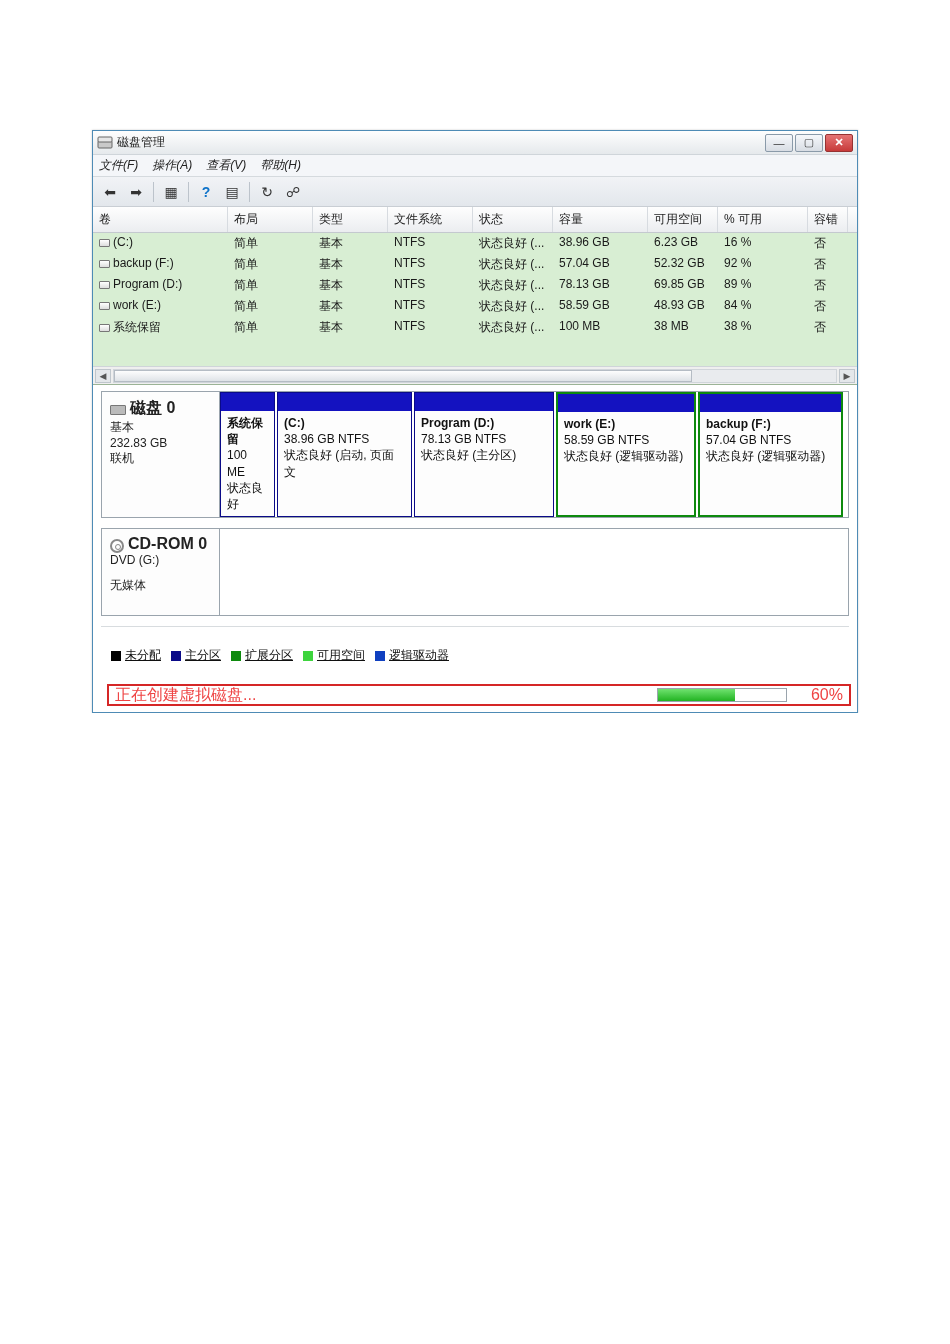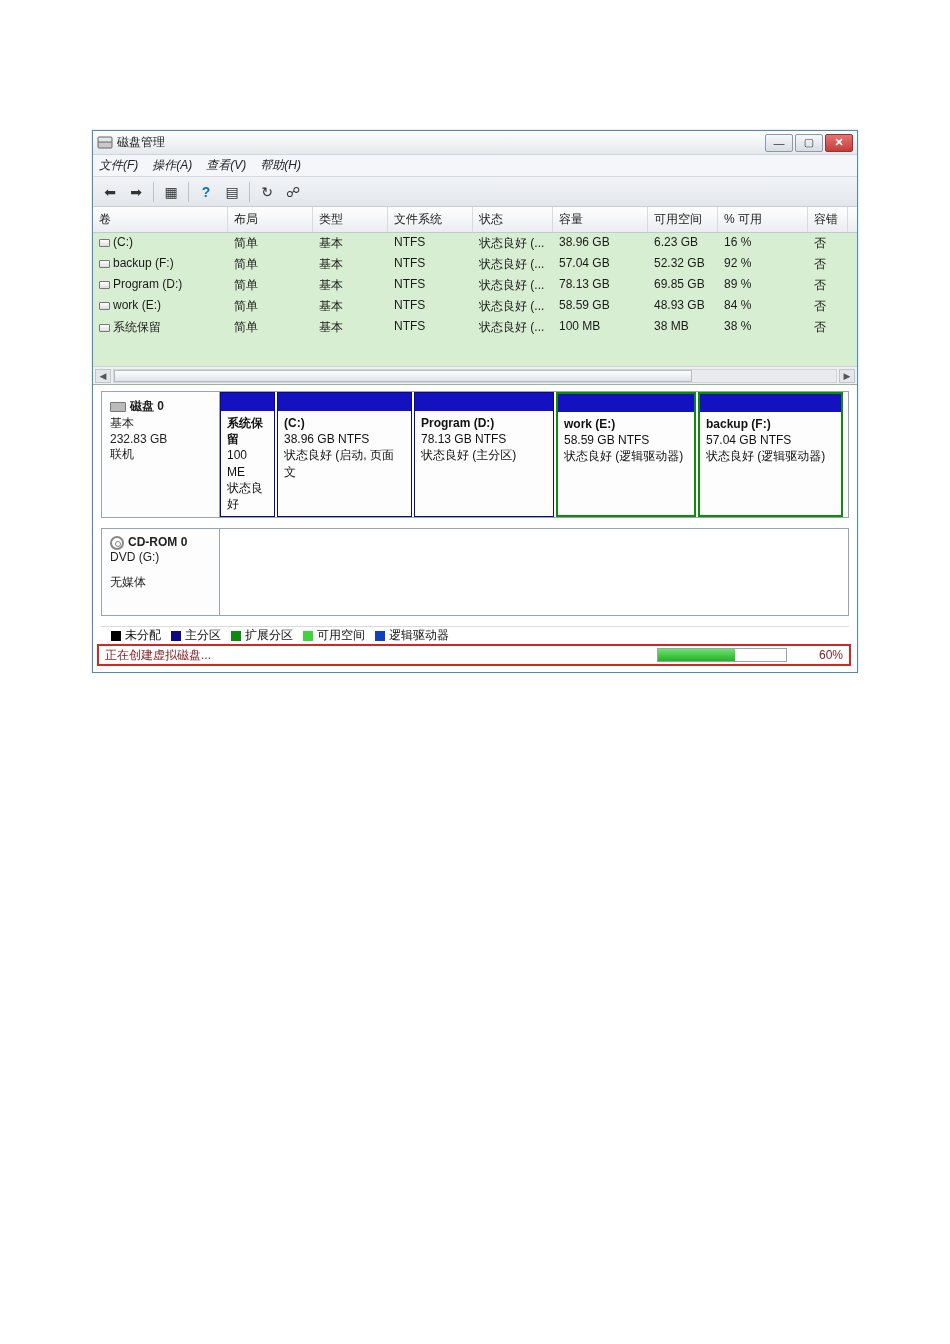--- a/index.html
+++ b/index.html
@@ -95,53 +95,53 @@
   .harrow { width:16px; height:14px; background:#e4e7ea; border:1px solid #bfc6cc; display:flex; align-items:center; justify-content:center; font-size:9px; color:#555;}
   .htrack { flex:1; height:14px; background:#e9ebee; border:1px solid #d0d5da; position:relative; margin:0 2px;}
   .hthumb { position:absolute; left:0; width:80%; top:0; bottom:0; background:linear-gradient(#fdfdfd,#dfe3e7); border:1px solid #b5bcc4;}
 
   .graphical {
     padding: 6px 8px 0 8px;
     background:#fff;
   }
   .disk-block { border:1px solid #9aa4ad; margin-bottom: 10px; display:flex; min-height:96px; }
   .disk-side { width:118px; border-right:1px solid #9aa4ad; padding:6px 8px; background:#fdfdfd; font-size:12px; color:#222;}
-  .disk-side b { font-size:12px;margin-top:23px; }
+  .disk-side b { font-size:16px;margin-top:23px; }
   .disk-icon { display:inline-block; width:16px; height:10px; background:#bbb; border:1px solid #777; border-radius:1px; margin-right:4px; vertical-align:middle;}
   .cd-icon { display:inline-block; width:14px;height:14px;border:2px solid #888; border-radius:50%; margin-right:4px; vertical-align:middle; position:relative;}
   .cd-icon:after{content:"";position:absolute;left:3px;top:3px;width:4px;height:4px;border:1px solid #888;border-radius:50%;}
   .disk-parts { flex:1; display:flex; gap:2px; padding:0; }
   .part {
     border:1px solid #0a0a88;
     display:flex; flex-direction:column;
     font-size:12px;
     overflow:hidden;
   }
   .part .phdr { height:18px; background:#1412c0; }
   .part .pbody { padding:4px 6px; flex:1; background:#fdfdfd; color:#111; line-height:1.35;}
   .part.extended { border:2px solid #0e8a0e; }
   .part.extended .phdr { background:#1412c0; }
   .part .pname { font-weight:bold; }
 
-  .legend { padding:0 10px; font-size:12px; color:#111; display:flex; gap:10px; align-items:center; border-top:1px solid #d8dcdf;}
+  .legend { padding:20px 10px; font-size:12px; color:#111; display:flex; gap:10px; align-items:center; border-top:1px solid #d8dcdf;text-decoration:underline;}
   .swatch { display:inline-block; width:10px; height:10px; margin-right:4px; vertical-align:middle; border:0;}
   .s-black{background:#000;}
   .s-dblue{background:#0a0a88;}
   .s-dgreen{background:#0e8a0e;}
   .s-lgreen{background:#3ed43e;}
   .s-blue{background:#1040c0;}
 
   .statusbar {
     border:2px solid #d52626;
-    margin: 0 6px 6px 4px;
+    margin: 0 6px 6px 14px;
     height: 22px;
     display:flex; align-items:center;
     padding:0 6px;
-    font-size:12px;
-    color:#7f1d1d;
+    font-size:16px;
+    color:#ef4444;
     background:#fff;
     gap:8px;
   }
   .pbar { margin-left:auto; width:130px; height:14px; border:1px solid #9aa4ad; background:#fff; position:relative;}
   .pbar .fill { position:absolute; left:0; top:0; bottom:0; background:linear-gradient(#6fe26f,#22b322);}
   .pct { width:48px; text-align:right; }
 
   .svg-icon svg { display:block; }
 </style>
 </head>

